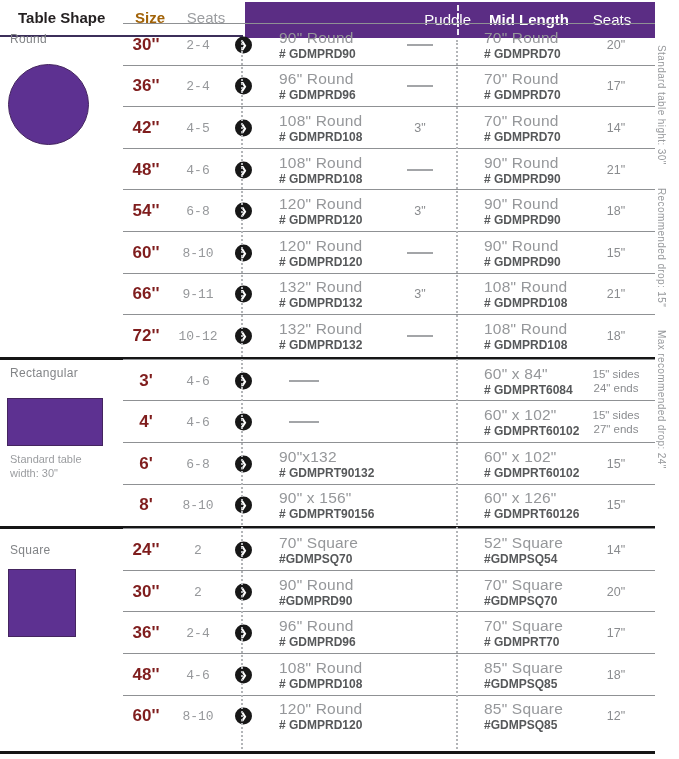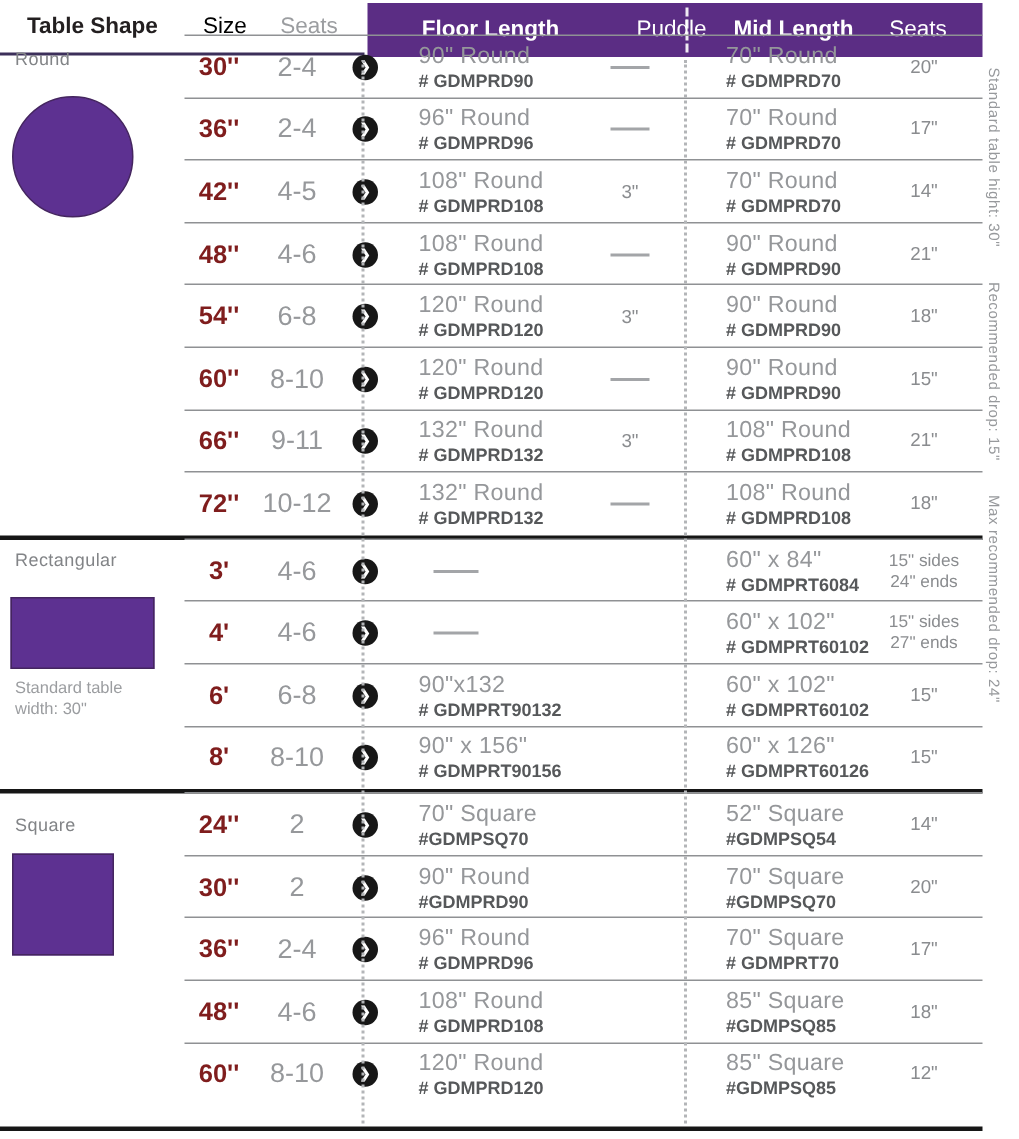--- a/index.html
+++ b/index.html
@@ -5,21 +5,21 @@
   html,body{margin:0;padding:0;background:#fff;}
   .page{position:relative;width:679px;height:759px;background:#fff;overflow:hidden;
         font-family:"Liberation Sans",sans-serif;}
   .table{position:absolute;left:0;top:0;width:655px;height:751px;border-bottom:3px solid #161616;}
 
   
   .header{position:relative;height:24px;}
   .h-left{position:absolute;left:0;top:0;width:243px;height:35px;border-bottom:2px solid #3c2f5a;}
   .h-left span{position:absolute;top:9px;font-size:15px;}
   .h-shape{left:18px;font-weight:bold;color:#231f20;}
-  .h-size{left:126px;width:48px;text-align:center;font-weight:normal;color:#000000;}
+  .h-size{left:126px;width:48px;text-align:center;font-weight:bold;color:#a16207;}
   .h-seats{left:178px;width:56px;text-align:center;color:#9b9da0;}
   .h-band{position:absolute;left:245px;top:2px;right:0;height:36px;background:var(--purple,#5b2d84);}
   .h-band span{position:absolute;top:0;line-height:36px;color:#fff;font-size:15px;}
   .h-floor{left:12px;width:140px;text-align:center;font-weight:bold;}
   .h-puddle{left:145px;width:56px;text-align:right;margin-left:25px;}
   .h-mid{left:234px;width:100px;text-align:center;font-weight:bold;}
   .h-drop{left:337px;width:60px;text-align:center;}
   .h-dashdiv{position:absolute;left:212px;top:3px;bottom:3px;border-left:2px dashed rgba(255,255,255,.9);}
 
   
@@ -28,21 +28,21 @@
   .dl2{left:456px;}
 
   
   .section{position:relative;}
   .section.bordered{border-top:3px solid #161616;}
   .row{position:relative;height:41.6px;}
   .row:not(:first-child)::before{content:"";position:absolute;left:123px;right:0;top:-1px;border-top:1px solid #8f9194;}
 
   .c{position:absolute;top:50%;transform:translateY(-50%);}
   .c-size{left:116px;width:60px;text-align:center;font-weight:bold;font-size:17px;color:#7f1d1d;}
-  .c-seats{left:172px;width:52px;text-align:center;font-size:18px;color:#96989b;}
+  .c-seats{left:172px;width:52px;text-align:center;font-size:13px;color:#96989b;font-family:Liberation Mono, monospace;}
   .c-arrow{left:235px;width:17px;height:17px;border-radius:50%;background:#171717;color:#fff;
            font-size:9px;line-height:17px;text-align:center;font-weight:bold;}
   .c-floor{left:279px;width:116px;}
   .c-puddle{left:392px;width:56px;text-align:center;font-size:12.5px;color:#8a8c8f;}
   .c-mid{left:484px;width:108px;}
   .c-drop{left:586px;width:60px;text-align:center;font-size:12.5px;color:#8a8c8f;line-height:15px;}
   .c-drop.two{font-size:11.5px;line-height:14px;}
   .meas{font-size:15.5px;color:#95979a;letter-spacing:.2px;line-height:17px;}
   .sku{font-size:12px;font-weight:bold;color:#56585a;line-height:14px;margin-top:1px;}
   .dashline{height:2px;background:#a3a5a8;width:30px;margin-left:10px;}
@@ -66,21 +66,20 @@
 
 <div class="page">
   <div class="table">
     <div class="header">
       <div class="h-left">
         <span class="h-shape">Table Shape</span>
         <span class="h-size">Size</span>
         <span class="h-seats">Seats</span>
       </div>
       <div class="h-band">
-        <span class="h-floor">Floor Length</span>
         <span class="h-puddle">Puddle</span>
         <div class="h-dashdiv"></div>
         <span class="h-mid">Mid Length</span>
         <span class="h-drop">Seats</span>
       </div>
     </div>
     <div id="rows-area">
         <div class="section">
           <div class="shape-label" style="top: 8px;">Round</div>
           <div class="glyph circle"></div>

